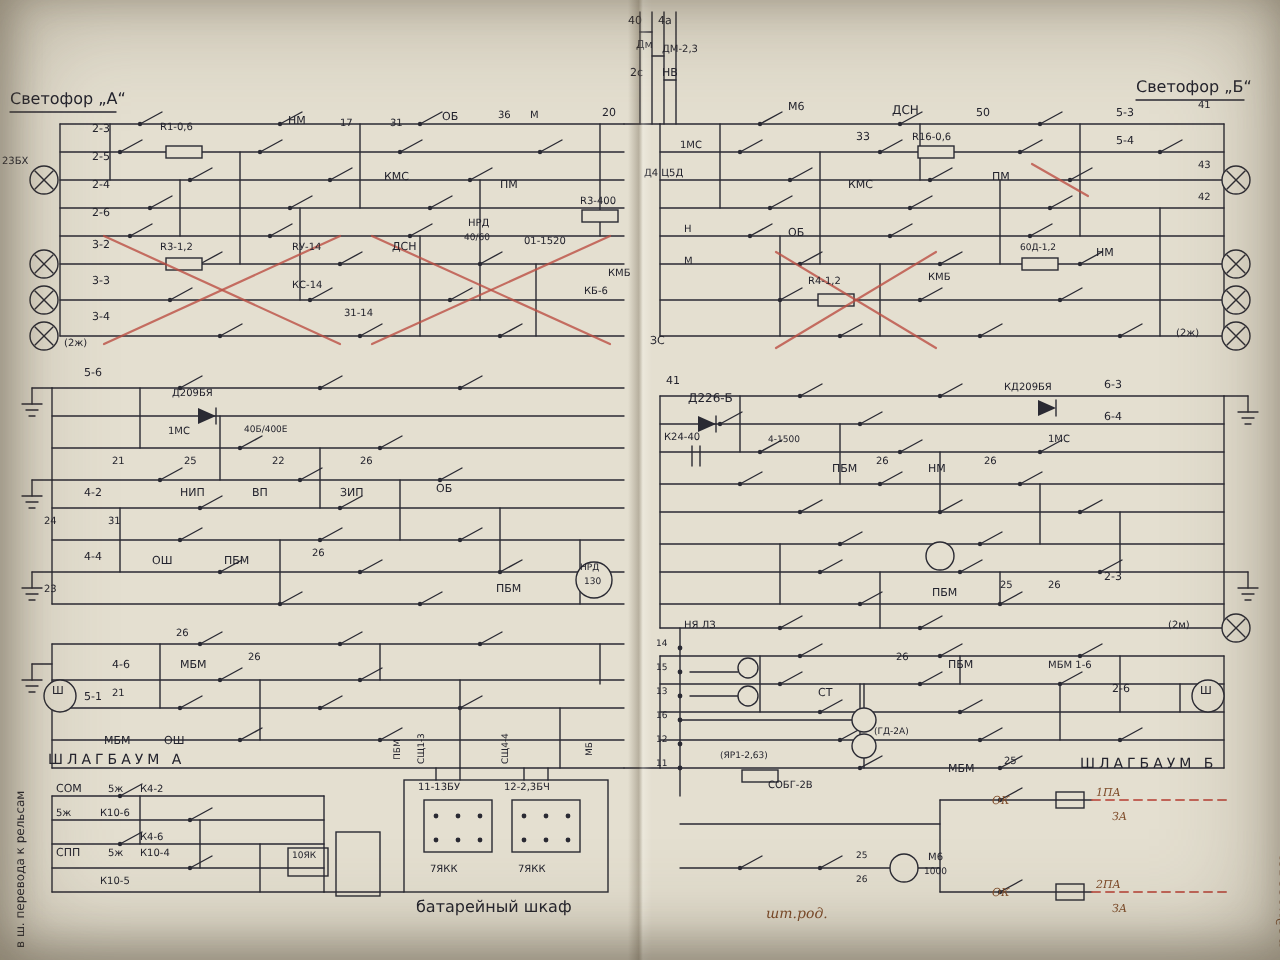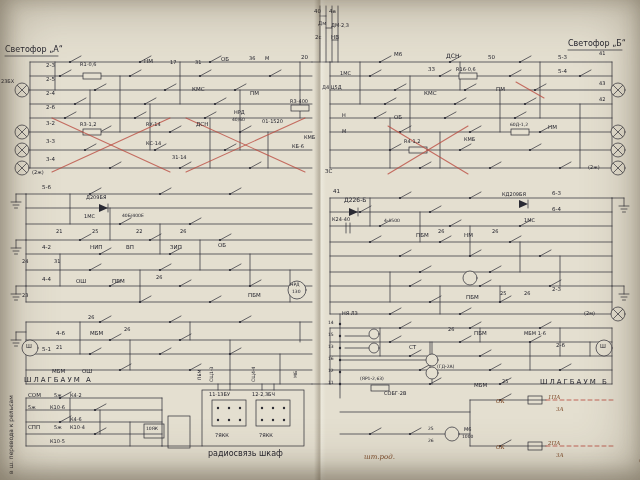--- a/index.html
+++ b/index.html
@@ -392,22 +392,22 @@
     <g id="g-reddash" class="reddash">
         <line x1="546" y1="400" x2="614" y2="400"></line>
         <line x1="546" y1="446" x2="614" y2="446"></line>
       </g>
   </svg>
   <div id="labels">
       <span class="lbl" style="left: 5px; top: 46px; font-size: 8px;">Светофор „А“</span>
       <span class="lbl" style="left: 568px; top: 40px; font-size: 8px;">Светофор „Б“</span>
       <span class="lbl sp" style="left: 24px; top: 377px; font-size: 7px;">ШЛАГБАУМ А</span>
       <span class="lbl sp" style="left: 540px; top: 379px; font-size: 7px;">ШЛАГБАУМ Б</span>
-      <span class="lbl" style="left: 208px; top: 450px; font-size: 8px;">радиосвязь шкаф</span>
-      <span class="lbl hand" style="left: 364px; top: 454px; font-size: 7px;">шт.род.</span>
+      <span class="lbl" style="left: 208px; top: 450px; font-size: 8px;">батарейный шкаф</span>
+      <span class="lbl hand" style="left: 383px; top: 454px; font-size: 7px;">шт.род.</span>
       <span class="lbl" style="left: 8px; top: 474px; font-size: 6px; transform: rotate(-90deg);">в ш. перевода к рельсам</span>
       <span class="lbl hand" style="left: 638px; top: 474px; font-size: 8px; transform: rotate(-90deg);">радиосвязь</span>
       <span class="lbl" style="left: 314px; top: 9px; font-size: 5.5px;">40</span>
       <span class="lbl" style="left: 329px; top: 9px; font-size: 5.5px;">4а</span>
       <span class="lbl" style="left: 318px; top: 21px; font-size: 5.5px;">Дм</span>
       <span class="lbl" style="left: 331px; top: 23px; font-size: 5px;">ДМ-2,3</span>
       <span class="lbl" style="left: 315px; top: 35px; font-size: 5.5px;">2с</span>
       <span class="lbl" style="left: 331px; top: 35px; font-size: 5.5px;">НВ</span>
       <span class="lbl" style="left: 301px; top: 55px; font-size: 5.5px;">20</span>
       <span class="lbl" style="left: 394px; top: 52px; font-size: 5.5px;">М6</span>

